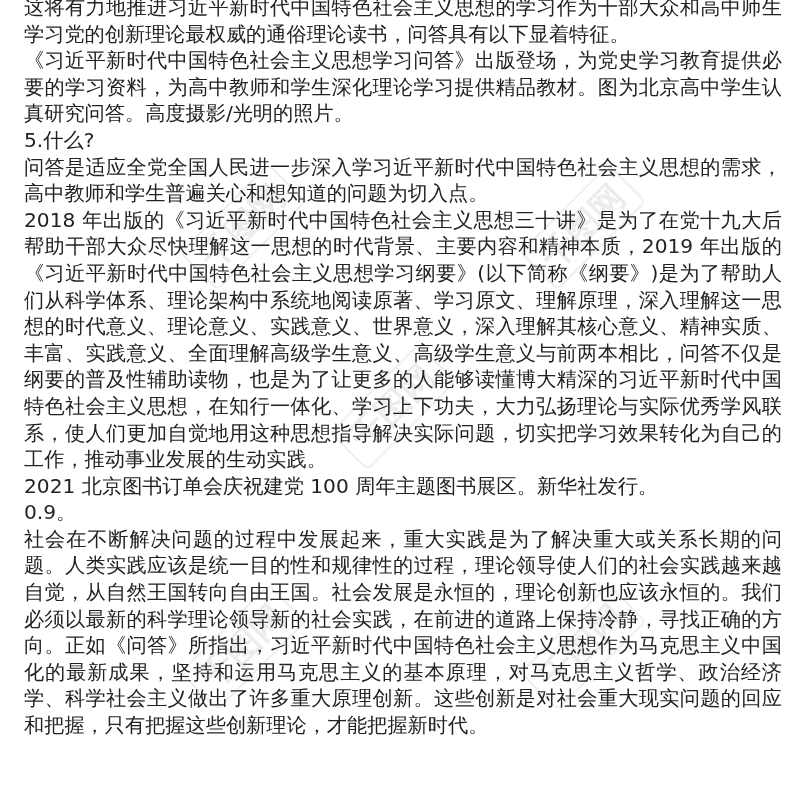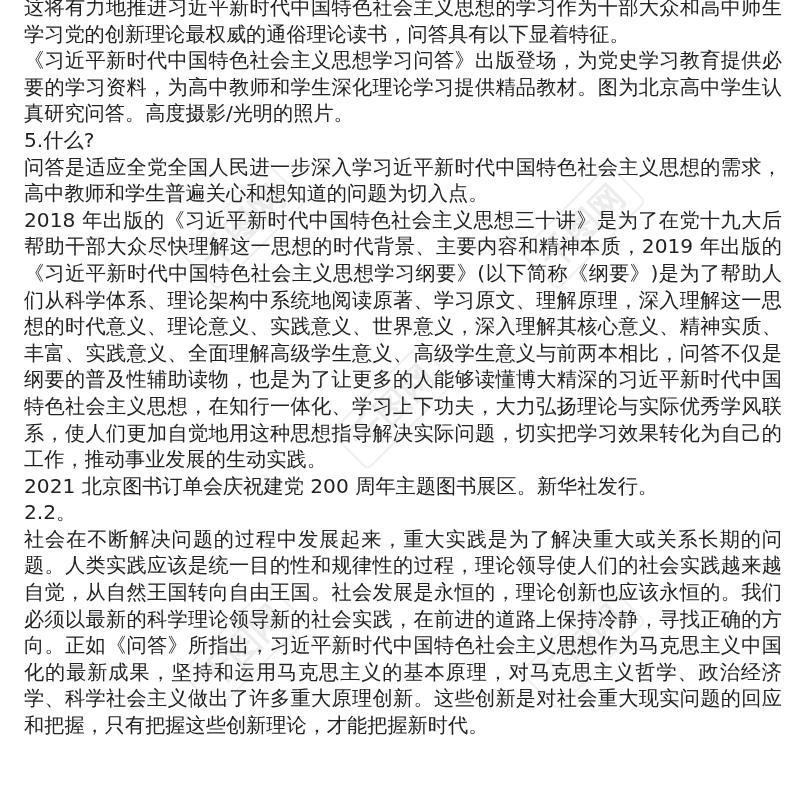--- a/index.html
+++ b/index.html
@@ -51,16 +51,16 @@
 <div class="watermark" style="left:330px; top:380px;">千图网</div>
 <div class="watermark" style="left:180px; top:620px;">千图网</div>
 <div class="watermark" style="left:520px; top:620px;">千图网</div>
 
 <div class="doc">
   <p>这将有力地推进习近平新时代中国特色社会主义思想的学习作为干部大众和高中师生学习党的创新理论最权威的通俗理论读书，问答具有以下显着特征。</p>
   <p>《习近平新时代中国特色社会主义思想学习问答》出版登场，为党史学习教育提供必要的学习资料，为高中教师和学生深化理论学习提供精品教材。图为北京高中学生认真研究问答。高度摄影/光明的照片。</p>
   <p>5.什么?</p>
   <p>问答是适应全党全国人民进一步深入学习近平新时代中国特色社会主义思想的需求，高中教师和学生普遍关心和想知道的问题为切入点。</p>
   <p>2018 年出版的《习近平新时代中国特色社会主义思想三十讲》是为了在党十九大后帮助干部大众尽快理解这一思想的时代背景、主要内容和精神本质，2019 年出版的《习近平新时代中国特色社会主义思想学习纲要》(以下简称《纲要》)是为了帮助人们从科学体系、理论架构中系统地阅读原著、学习原文、理解原理，深入理解这一思想的时代意义、理论意义、实践意义、世界意义，深入理解其核心意义、精神实质、丰富、实践意义、全面理解高级学生意义、高级学生意义与前两本相比，问答不仅是纲要的普及性辅助读物，也是为了让更多的人能够读懂博大精深的习近平新时代中国特色社会主义思想，在知行一体化、学习上下功夫，大力弘扬理论与实际优秀学风联系，使人们更加自觉地用这种思想指导解决实际问题，切实把学习效果转化为自己的工作，推动事业发展的生动实践。</p>
-  <p>2021 北京图书订单会庆祝建党 200 周年主题图书展区。新华社发行。</p>
-  <p>2.2。</p>
+  <p>2021 北京图书订单会庆祝建党 100 周年主题图书展区。新华社发行。</p>
+  <p>0.9。</p>
   <p>社会在不断解决问题的过程中发展起来，重大实践是为了解决重大或关系长期的问题。人类实践应该是统一目的性和规律性的过程，理论领导使人们的社会实践越来越自觉，从自然王国转向自由王国。社会发展是永恒的，理论创新也应该永恒的。我们必须以最新的科学理论领导新的社会实践，在前进的道路上保持冷静，寻找正确的方向。正如《问答》所指出，习近平新时代中国特色社会主义思想作为马克思主义中国化的最新成果，坚持和运用马克思主义的基本原理，对马克思主义哲学、政治经济学、科学社会主义做出了许多重大原理创新。这些创新是对社会重大现实问题的回应和把握，只有把握这些创新理论，才能把握新时代。</p>
 </div>
 
 </body></html>

